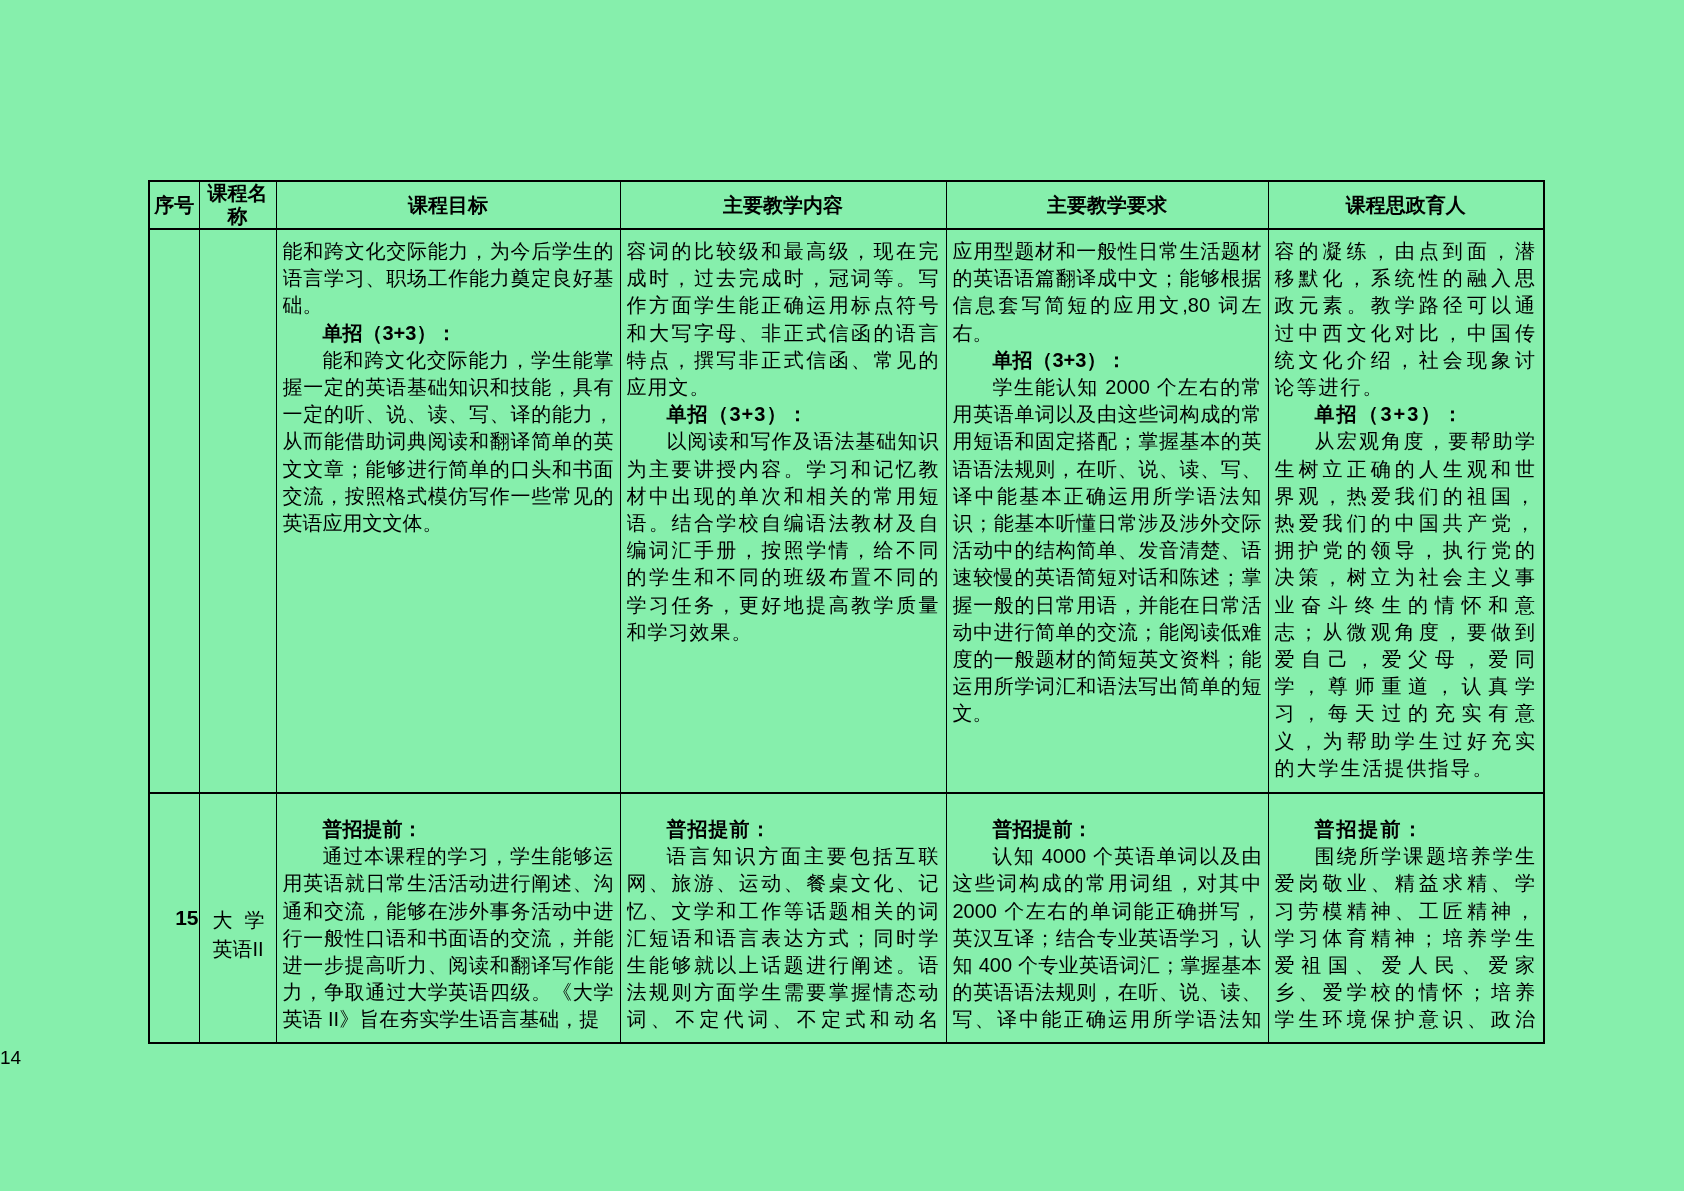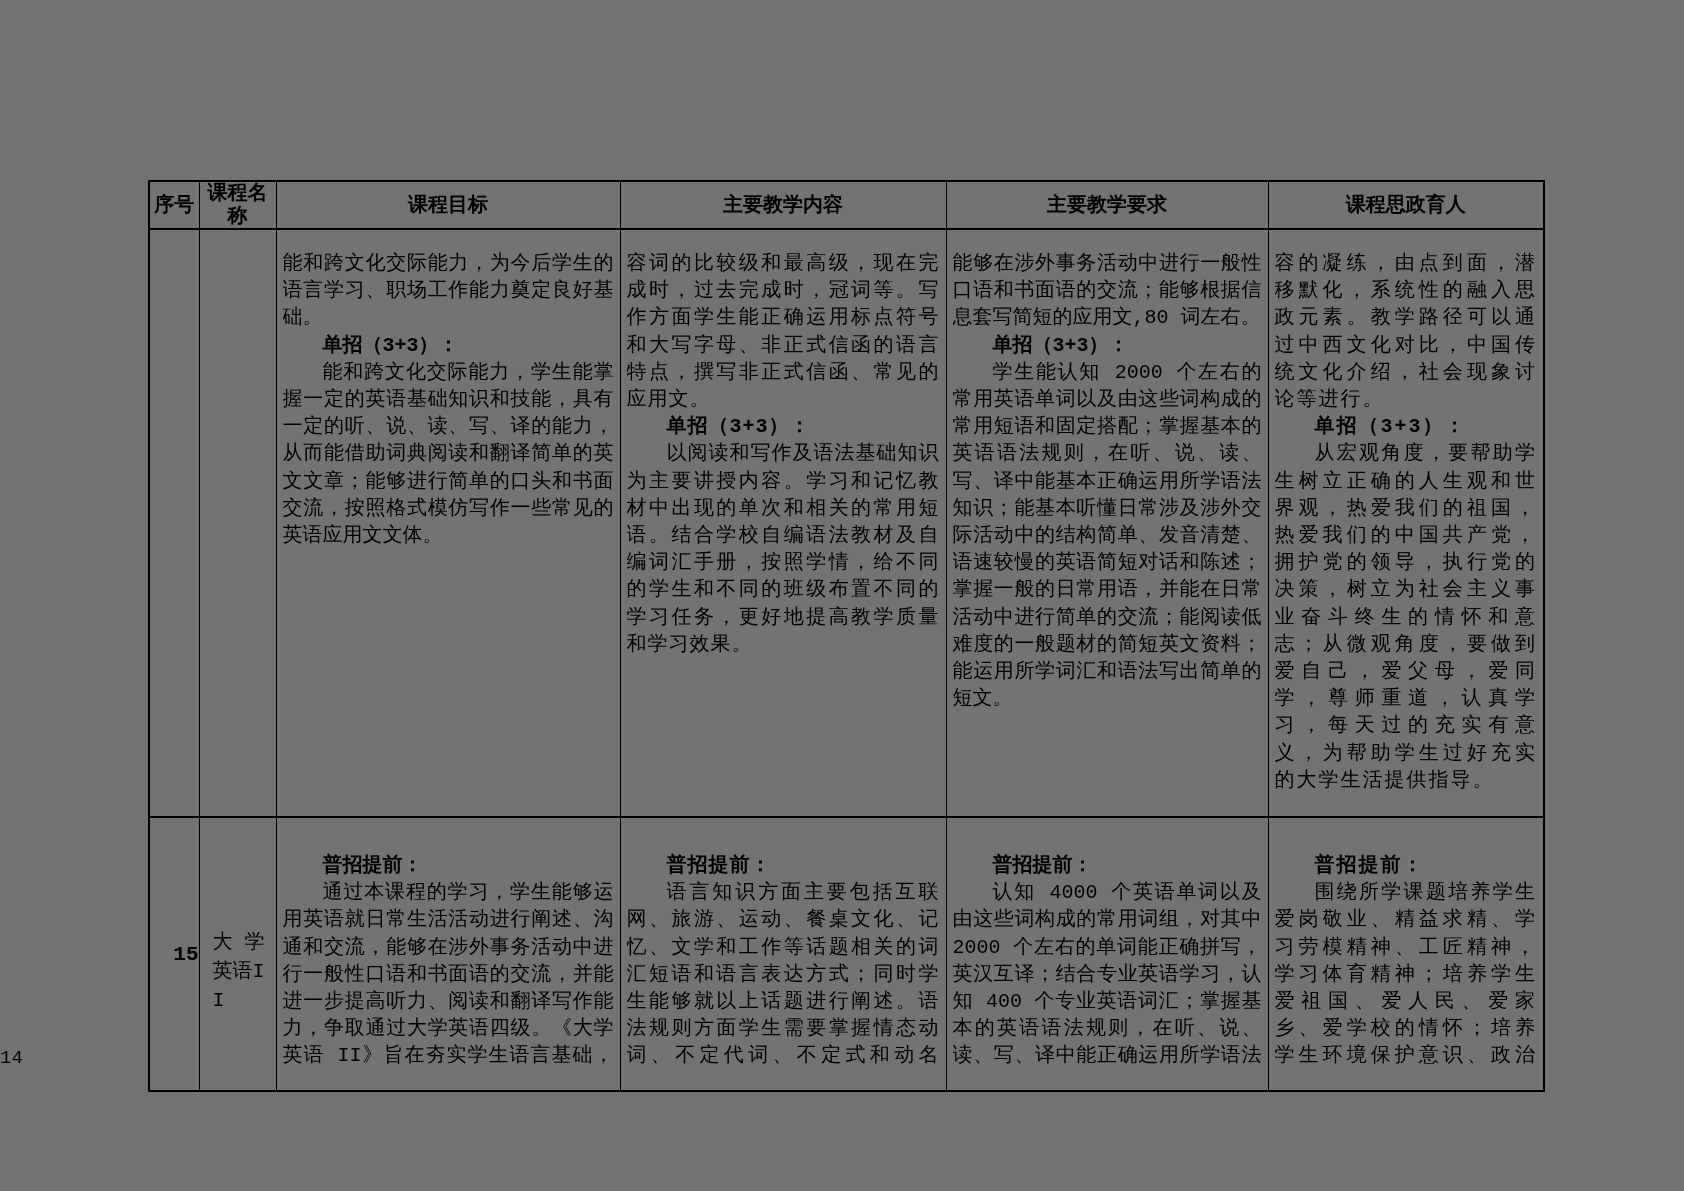--- a/index.html
+++ b/index.html
@@ -4,23 +4,23 @@
 <style>
   html, body {
     margin: 0;
     padding: 0;
     background: #ffffff;
   }
   .page {
     position: relative;
     width: 1684px;
     height: 1191px;
-    background: #737373;
+    background: #86efac;
     color: #000000;
-    font-family: Liberation Mono, monospace;
+    font-family: Liberation Sans, sans-serif;
     overflow: hidden;
   }
   table.course-table {
     position: absolute;
     left: 148px;
     top: 180px;
     width: 1395px;
     border-collapse: collapse;
     table-layout: fixed;
     border: 2px solid #000;
@@ -38,21 +38,21 @@
     height: 46px;
     font-size: 20px;
     line-height: 23px;
     font-weight: bold;
     text-align: center;
     vertical-align: middle;
     padding: 0 2px;
   }
   .course-table td.text-cell {
     vertical-align: top;
-    padding: 20px 6px;
+    padding: 8px 6px;
   }
   .clip-tall  { height: 546px; overflow: hidden; }
   .clip-short { height: 218px; overflow: hidden; margin-top: 14px; }
   .course-table p {
     margin: 0;
     font-size: 20px;
     line-height: 27.2px;
     text-align: justify;
     text-justify: inter-character;
   }
@@ -124,21 +124,21 @@
         </td>
         <td class="text-cell col-content">
           <div class="clip-tall">
             <p class="para-plain">容词的比较级和最高级，现在完成时，过去完成时，冠词等。写作方面学生能正确运用标点符号和大写字母、非正式信函的语言特点，撰写非正式信函、常见的应用文。</p>
             <p class="para-heading">单招（3+3）：</p>
             <p class="para-indent">以阅读和写作及语法基础知识为主要讲授内容。学习和记忆教材中出现的单次和相关的常用短语。结合学校自编语法教材及自编词汇手册，按照学情，给不同的学生和不同的班级布置不同的学习任务，更好地提高教学质量和学习效果。</p>
           </div>
         </td>
         <td class="text-cell col-requirements">
           <div class="clip-tall">
-            <p class="para-plain">能够在涉外事务活动中进行一般性口语和书面语的交流；能够根据信息套写简短的应用文,80 词左右。</p>
+            <p class="para-plain">应用型题材和一般性日常生活题材的英语语篇翻译成中文；能够根据信息套写简短的应用文,80 词左右。</p>
             <p class="para-heading">单招（3+3）：</p>
             <p class="para-indent">学生能认知 2000 个左右的常用英语单词以及由这些词构成的常用短语和固定搭配；掌握基本的英语语法规则，在听、说、读、写、译中能基本正确运用所学语法知识；能基本听懂日常涉及涉外交际活动中的结构简单、发音清楚、语速较慢的英语简短对话和陈述；掌握一般的日常用语，并能在日常活动中进行简单的交流；能阅读低难度的一般题材的简短英文资料；能运用所学词汇和语法写出简单的短文。</p>
           </div>
         </td>
         <td class="text-cell col-ideology">
           <div class="clip-tall">
             <p class="para-plain">容的凝练，由点到面，潜移默化，系统性的融入思政元素。教学路径可以通过中西文化对比，中国传统文化介绍，社会现象讨论等进行。</p>
             <p class="para-heading">单招（3+3）：</p>
             <p class="para-indent">从宏观角度，要帮助学生树立正确的人生观和世界观，热爱我们的祖国，热爱我们的中国共产党，拥护党的领导，执行党的决策，树立为社会主义事业奋斗终生的情怀和意志；从微观角度，要做到爱自己，爱父母，爱同学，尊师重道，认真学习，每天过的充实有意义，为帮助学生过好充实的大学生活提供指导。</p>
           </div>

